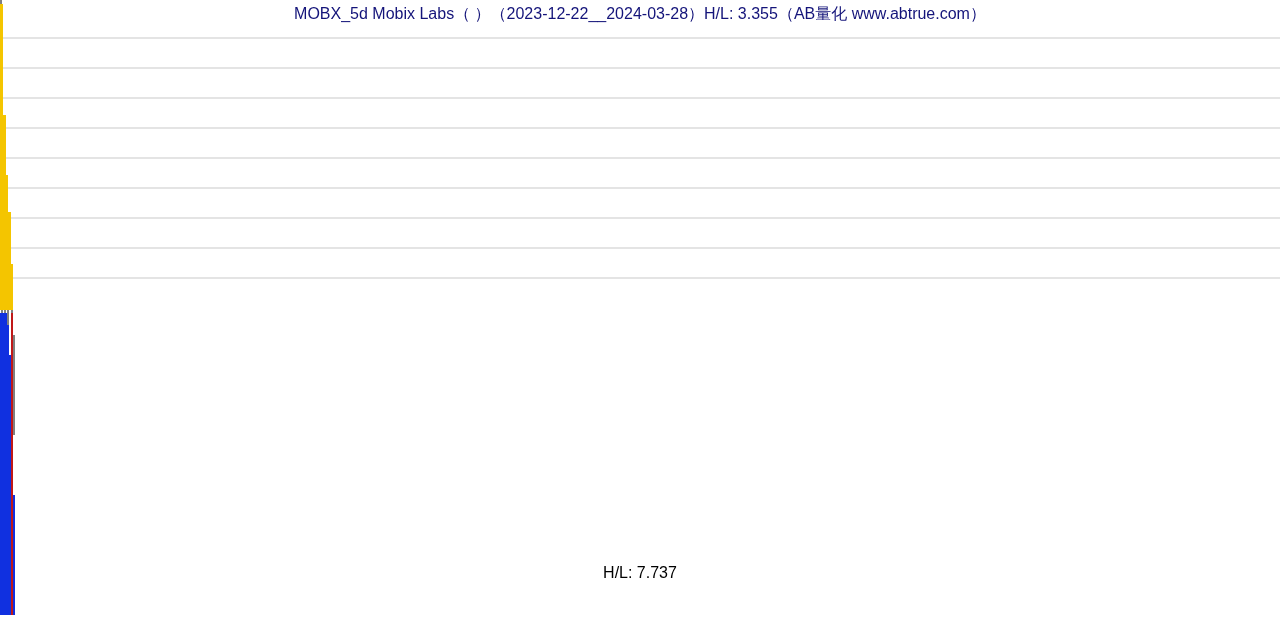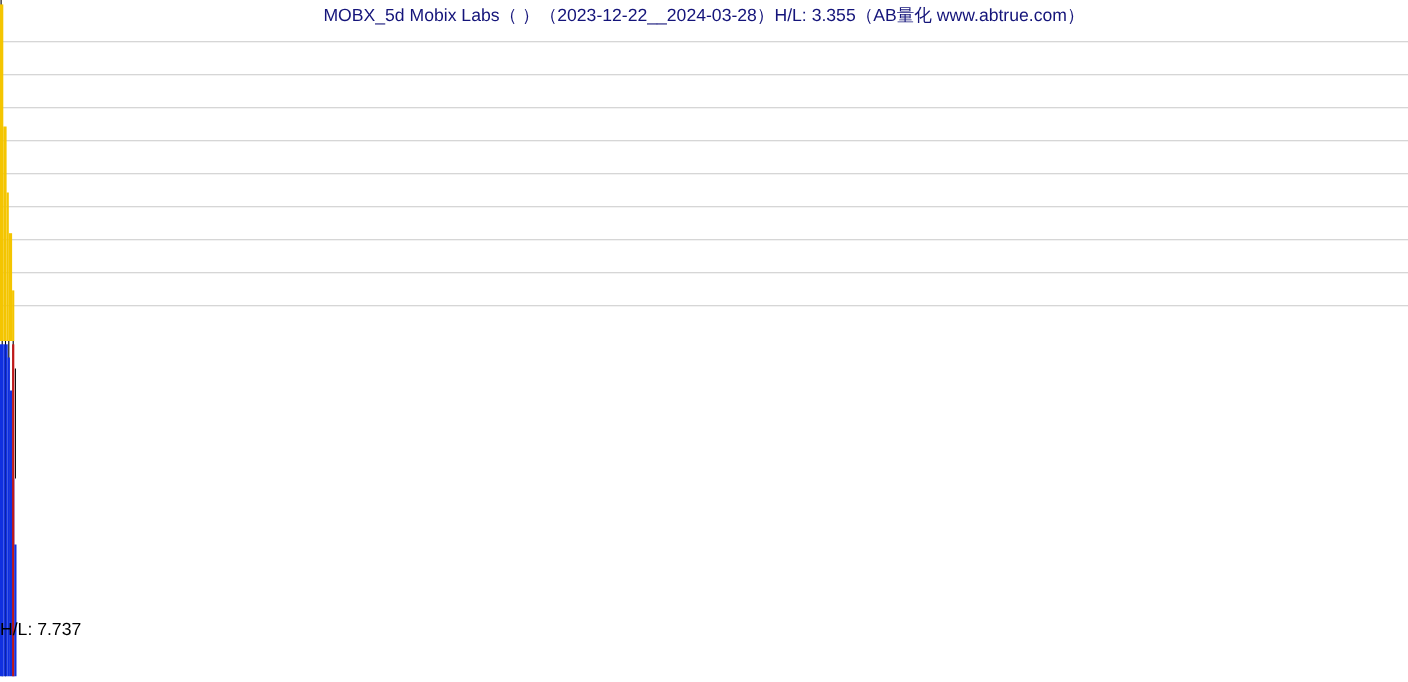--- a/index.html
+++ b/index.html
@@ -1,18 +1,18 @@
 <!DOCTYPE html>
 <html><head>
 <meta charset="utf-8">
 <style>
   html,body{margin:0;padding:0;width:1280px;height:620px;background:#fff;font-family:"Segoe UI",Arial,sans-serif;overflow:hidden}
   .wrap{position:relative;width:1280px;height:584px}
   .title{position:absolute;top:4px;left:0;right:0;text-align:center;font-size:16px;color:#14147a;white-space:nowrap}
-  .subtitle{position:absolute;bottom:2px;left:0;right:0;font-size:16px;color:#000}
+  .subtitle{position:absolute;bottom:2px;left:0;right:0;text-align:center;font-size:16px;color:#000}
   .upper{position:absolute;left:0;top:0;width:1280px;height:310px}
   .lower{position:absolute;left:0;top:310px;width:1280px;height:305px}
   .grid line{stroke:#c9c9c9;stroke-width:1}
   .axis{stroke:#000;stroke-width:1}
 </style>
 </head>
 <body>
 
 <div class="wrap">
   <div class="title">MOBX_5d Mobix Labs（ ）（2023-12-22__2024-03-28）H/L: 3.355（AB量化  www.abtrue.com）</div>

